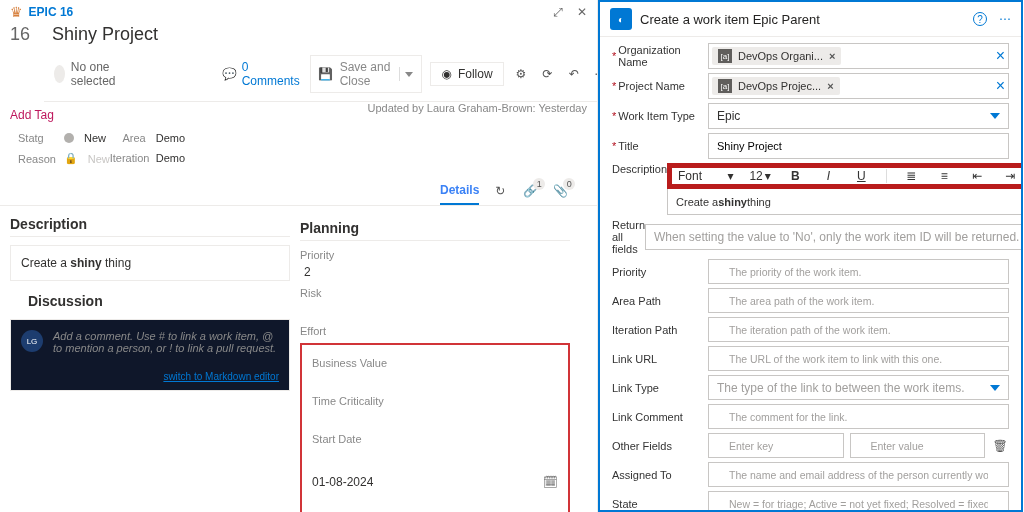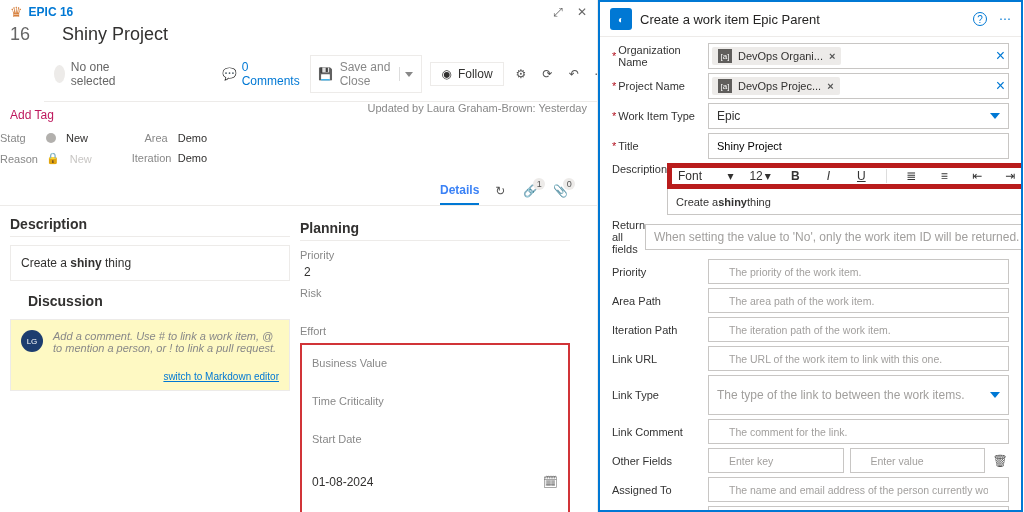--- a/index.html
+++ b/index.html
@@ -6,50 +6,50 @@
   body { font-family: "Segoe UI", Arial, sans-serif; font-size: 12px; color: #323130; width: 1024px; height: 512px; background: #fff; display: flex; overflow: hidden; }
   .panel-left { width: 598px; height: 100%; border-right: 1px solid #edebe9; position: relative; overflow: hidden; }
   .panel-right { width: 425px; height: 100%; position: relative; border: 2px solid #0078d4; background:#fff; display:flex; flex-direction:column; overflow:hidden;}
   
   
   .epic-header { display:flex; align-items:center; padding:4px 10px 2px 10px; font-size:12px; position:relative;}
   .crown { color:#d67f3c; font-size:14px; margin-right:6px;}
   .epic-id { color:#0078d4; font-weight:600;}
   .hdr-right { margin-left:auto; display:flex; gap:14px; color:#666;}
   .hdr-title { display:flex; align-items:center; padding:2px 10px 6px 10px; }
-  .hdr-num { font-size:18px; color:#666; margin-right:32px;}
+  .hdr-num { font-size:18px; color:#666; margin-right:22px;}
   .hdr-name { font-size:18px; font-weight:400;}
   .sub-row { display:flex; align-items:center; padding:4px 10px 8px 10px; gap:10px; border-bottom:1px solid #edebe9;margin-left:44px;}
   .sub-left { display:flex; align-items:center; gap:6px; color:#666;}
   .circ-av { width:18px; height:18px; border-radius:50%; background:#edebe9;}
   .comments { display:flex; align-items:center; gap:4px; color:#0078d4; margin-left:90px;}
   .btn-sc { display:flex; align-items:center; gap:6px; background:#fff; border:1px solid #edebe9; padding:4px 8px; color:#888;}
   .chev { width:0; height:0; border-left:4px solid transparent; border-right:4px solid transparent; border-top:5px solid #888;}
   .btn-follow { display:flex; align-items:center; gap:6px; border:1px solid #edebe9; padding:4px 10px;}
   .icon-btn { width:24px; height:24px; display:flex; align-items:center; justify-content:center; color:#555; border:1px solid transparent;}
   .add-tag { padding:6px 10px; color:#be185d;}
-  .meta-row { display:flex; padding:4px 10px 4px 0; gap:40px;}
+  .meta-row { display:flex; padding:4px 10px 4px 18px; }
   .meta-col { display:flex; flex-direction:column; gap:8px;}
   .meta-item { display:flex; align-items:center; gap:10px; font-size:11px;}
   .meta-label { color:#888; width:36px;}
   .meta-label-r { text-align:right;}
   .dot-b { width:10px; height:10px; border-radius:50%; background:#b2b0ad;}
   .lock { color:#888; }
   .updated-by { position:absolute; right:10px; top:102px; font-size:11px; color:#888;}
   .tab-row { display:flex; align-items:center; border-bottom:1px solid #edebe9; margin-top:8px; padding-left:440px; gap:12px;}
   .tab-active { color:#3b82f6; font-weight:600; border-bottom:2px solid #0078d4; padding:6px 0;}
   .tab-icon { width:18px; height:18px; display:flex; align-items:center; justify-content:center; color:#555; position:relative;}
   .badge { font-size:9px; background:#edebe9; border-radius:50%; width:12px; height:12px; display:flex; align-items:center; justify-content:center; position:absolute; right:-6px; top:-4px;}
   .content { display:flex; }
   .col-l { width:290px; padding:10px 0 0 10px;}
   .col-r { width:290px; padding:14px 10px 0 10px;}
   .sec-title { font-size:14px; font-weight:600; margin-bottom:8px; border-bottom:1px solid #edebe9; padding-bottom:4px;}
   .desc-box { border:1px solid #edebe9; padding:10px; margin-top:2px;}
   .sec-title-bare{ font-size:14px; font-weight:600; margin:12px 0 10px 18px;}
-  .comment-box { background:#fef9c3; border:1px solid #edebe9; padding:10px; display:flex; gap:10px; position:relative; }
+  .comment-box { background:#0f172a; border:1px solid #edebe9; padding:10px; display:flex; gap:10px; position:relative; }
   .av-sm { width:22px; height:22px; border-radius:50%; background:#1d3d6f; color:#fff; font-size:8px; display:flex; align-items:center; justify-content:center;}
   .comment-ph { color:#888; font-style:italic; font-size:11px; flex:1;}
   .md-link { position:absolute; bottom:8px; right:10px; color:#0078d4; font-size:10px; text-decoration:underline;}
   .plan-lbl { color:#888; display:block; margin-top:2px; font-size:11px; text-align:left; width:100%;}
   .plan-val { display:block; margin-top:4px; margin-bottom:8px; padding-left:4px;}
   .red-box { border:2px solid #d13438; padding:10px; margin-top:6px;}
   .date-row { display:flex; align-items:flex-end; justify-content:space-between; padding:4px 0;margin-top:26px;}
   .date-row .cal { color:#555; }
   
   
@@ -317,21 +317,21 @@
       <div class="r-label">Iteration Path</div>
       <div class="r-field"><input class="ph-input" placeholder="The iteration path of the work item." style=""></div>
     </div>
     <div class="r-row">
       <div class="r-label">Link URL</div>
       <div class="r-field"><input class="ph-input" placeholder="The URL of the work item to link with this one." style=""></div>
     </div>
     <div class="r-row">
       <div class="r-label">Link Type</div>
       <div class="r-field">
-          <div class="combo" style="color:#a19f9d;height:40px;">
+          <div class="combo" style="color:#a19f9d;height:25px;">
             <span>The type of the link to between the work items.</span>
             <span class="combo-ch chev-down-blue"></span>
           </div>
         </div>
     </div>
     <div class="r-row">
       <div class="r-label">Link Comment</div>
       <div class="r-field"><input class="ph-input" placeholder="The comment for the link." style=""></div>
     </div>
     <div class="r-row">

